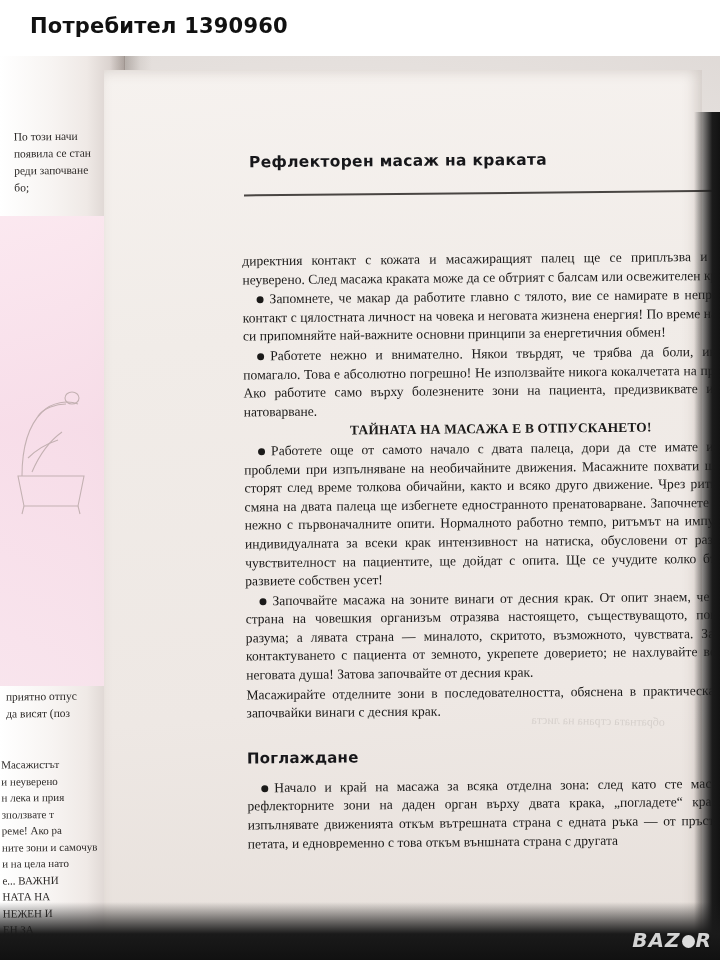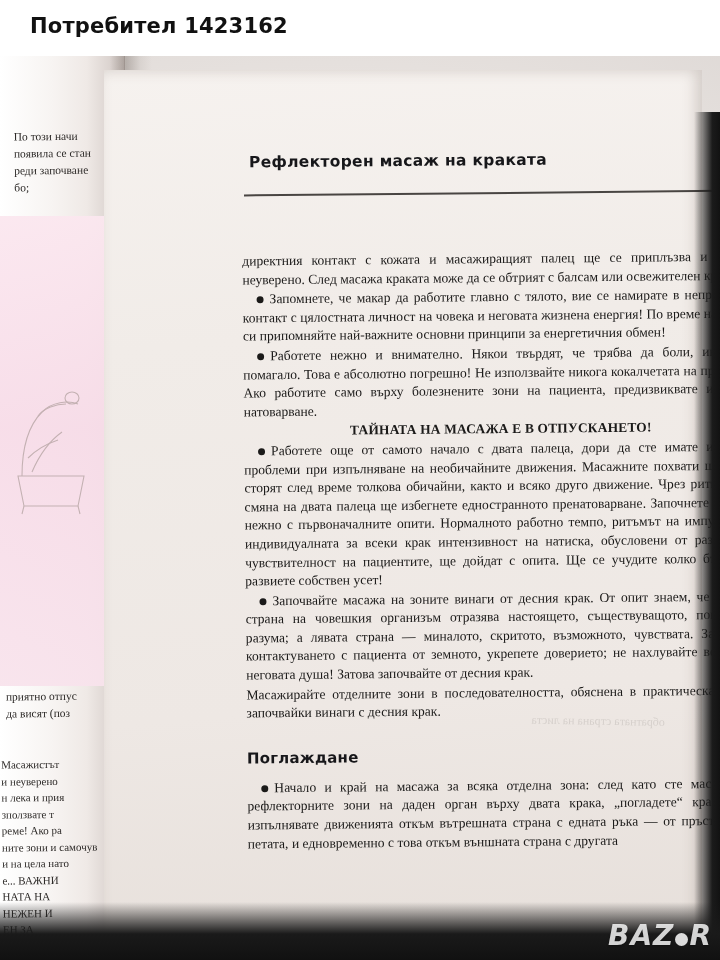--- a/index.html
+++ b/index.html
@@ -214,21 +214,21 @@
   }
 
   
   .watermark {
     position: absolute;
     right: 8px;
     bottom: 8px;
     font-family: "DejaVu Sans", sans-serif;
     font-weight: 700;
     font-style: italic;
-    font-size: 28px;
+    font-size: 20px;
     color: rgba(255,255,255,.82);
     letter-spacing: 1px;
     text-shadow: 0 1px 2px rgba(0,0,0,.35);
     z-index: 30;
   }
   .wm-dot {
     display: inline-block;
     width: 13px; height: 13px;
     border-radius: 50%;
     background: rgba(255,255,255,.85);
@@ -250,21 +250,21 @@
     right: 0; top: 56px;
     width: 26px; height: 904px;
     background: linear-gradient(90deg, rgba(20,20,20,0) 0%, #1b1b1b 70%, #121212 100%);
     z-index: 20;
   }
 </style>
 </head>
 <body>
 
 <div class="top-strip">
-  <div class="username">Потребител 1423162</div>
+  <div class="username">Потребител 1390960</div>
 </div>
 
 <div class="photo">
 
   <div class="left-page">
     <div class="left-pink"></div>
     <div class="left-text lt-top">По този начи
 появила се стан
 реди започване
 бо;</div>

